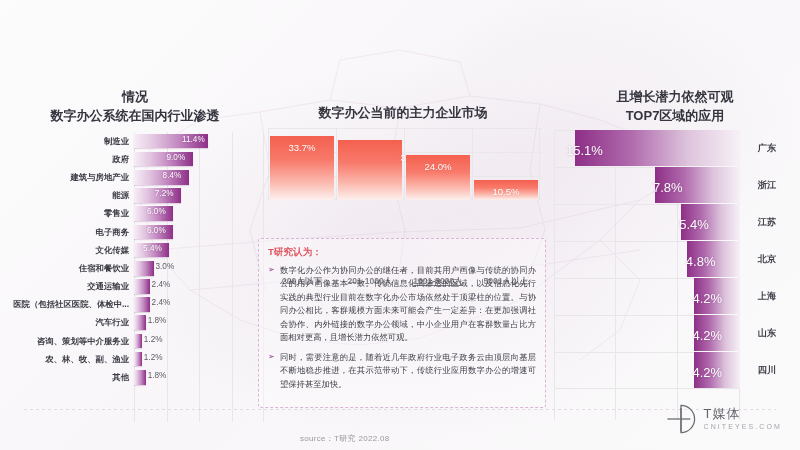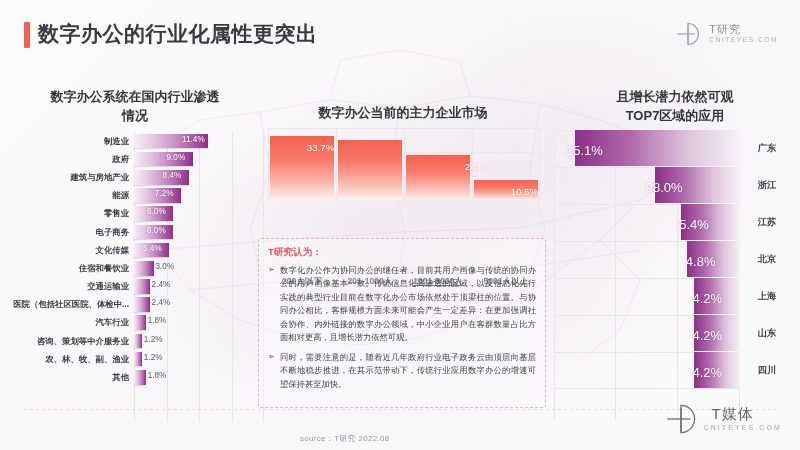--- a/index.html
+++ b/index.html
@@ -71,21 +71,21 @@
   #mid-panel{position:absolute;left:258px;top:128px;width:290px;height:96px;}
   .vplot{position:absolute;left:10px;right:6px;top:0;height:72px;}
   .vgrid i{position:absolute;left:0;right:0;height:1px;background:#eae7ea;}
   .vgrid b{position:absolute;top:0;bottom:0;width:1px;background:#eae7ea;}
   .vcol{position:absolute;bottom:0;width:64px;}
   .vbar{
     position:absolute;bottom:0;left:0;width:100%;
     background:linear-gradient(180deg,#f4604f 0%,#f87a6b 38%,#fbb8ad 72%,#fdf0ee 100%);
   }
   .vval{
-    position:absolute;left:0;width:100%;text-align:right;
+    position:absolute;left:0;width:100%;text-align:center;
     font-size:9.6px;color:#ffffff;text-shadow:0 0 2px rgba(190,60,45,.35);
   }
   .vcat{
     position:absolute;top:76px;width:86px;text-align:center;
     font-size:8.6px;font-weight:bold;color:#3d3d47;white-space:nowrap;
   }
 
   
   #callout{
     position:absolute;left:258px;top:238px;width:288px;height:170px;
@@ -121,21 +121,21 @@
   .rgrid i{position:absolute;top:0;bottom:0;width:1px;background:#e9e6ea;}
   .rgrid u{position:absolute;left:0;right:0;height:1px;background:#e9e6ea;}
 
   
   .source{
     position:absolute;left:300px;bottom:6px;font-size:8px;color:#9a98a0;letter-spacing:.3px;
   }
   .wm{position:absolute;right:18px;bottom:14px;display:flex;align-items:center;gap:6px;opacity:.78;}
   .wm-mark{width:34px;height:34px;}
   .wm-txt{line-height:1.1;}
-  .wm-name{font-size:15px;color:#3c3c46;letter-spacing:1px;margin-left:8px;}
+  .wm-name{font-size:13px;color:#3c3c46;letter-spacing:1px;}
   .wm-sub{font-size:7px;color:#8b8b93;letter-spacing:2.1px;margin-top:2px;}
   .divider{
     position:absolute;left:24px;right:24px;bottom:40px;height:1px;
     background:repeating-linear-gradient(90deg,#d8c2d7 0 3px,transparent 3px 6px);
     opacity:.55;
   }
 </style>
 </head>
 <body>
 
@@ -148,39 +148,24 @@
       <path d="M260 112 L270 170 L250 230 L265 290"></path>
       <path d="M400 108 L390 170 L405 230 L395 300"></path>
       <path d="M540 104 L530 170 L545 230 L520 300"></path>
       <path d="M190 290 L300 280 L420 270 L540 265 L640 250"></path>
       <path d="M155 250 L280 240 L400 232 L520 228 L640 200"></path>
       <path d="M330 100 L340 60 L400 50 L460 62 L470 96"></path>
       <path d="M600 240 L640 280 L620 330 L580 360"></path>
     </g>
   </svg>
 
-  <div class="header">
-    <div class="title-bar"></div>
-    <div class="page-title">数字办公的行业化属性更突出</div>
-    <div class="brand">
-      <svg class="brand-mark" viewBox="0 0 40 40">
-        <path d="M20 5 A15 15 0 0 1 20 35 Z" fill="none" stroke="#6b6b73" stroke-width="1.6"></path>
-        <line x1="5" y1="20" x2="30" y2="20" stroke="#6b6b73" stroke-width="1.6"></line>
-        <line x1="20" y1="8" x2="20" y2="34" stroke="#6b6b73" stroke-width="1.6"></line>
-      </svg>
-      <div class="brand-txt">
-        <div class="brand-name">T研究</div>
-        <div class="brand-sub">CNITEYES.COM</div>
-      </div>
-    </div>
-  </div>
 
   <div class="chart-title" style="left:14px;top:88px;width:242px;">
+    <div>情况</div>
     <div>数字办公系统在国内行业渗透</div>
-    <div>情况</div>
   </div>
   <div id="left-panel">
     <div class="hgrid">
       <i style="left:0%"></i>
         <i style="left:25%"></i>
         <i style="left:50%"></i>
         <i style="left:75%"></i>
         <i style="left:99%"></i>
     </div>
     <div id="left-rows">
@@ -305,21 +290,21 @@
             <div class="vval" style="bottom: 46.8526px;">33.7%</div>
             <div class="vcat" style="left: -11px;">200人以下</div>
           </div>
           <div class="vcol" style="left: 70px;">
             <div class="vbar" style="height: 60.4421px;"></div>
             <div class="vval" style="bottom: 37px; padding-left: 44px;">31.9%</div>
             <div class="vcat" style="left: -11px;">201-1000人</div>
           </div>
           <div class="vcol" style="left: 138px;">
             <div class="vbar" style="height: 45.4737px;"></div>
-            <div class="vval" style="bottom: 28.4737px; padding-left: 22px;">24.0%</div>
+            <div class="vval" style="bottom: 28.4737px;">24.0%</div>
             <div class="vcat" style="left: -11px; text-decoration: underline;">1001-5000人</div>
           </div>
           <div class="vcol" style="left: 206px;">
             <div class="vbar" style="height: 19.8947px;"></div>
             <div class="vval" style="bottom: 2.89474px;">10.5%</div>
             <div class="vcat" style="left: -11px;">5001人以上</div>
           </div>
         </div>
     </div>
   </div>
@@ -361,21 +346,21 @@
         <div class="rrow">
           <div class="rtrack">
             <div class="rbar" style="width: 88.8235%;"></div>
             <div class="rval" style="right: calc(88.8235% - 28px);">15.1%</div>
           </div>
           <div class="rlabel">广东</div>
         </div>
         <div class="rrow">
           <div class="rtrack">
             <div class="rbar" style="width: 45.8824%;"></div>
-            <div class="rval" style="right: calc(45.8824% - 28px);">98.0%</div>
+            <div class="rval" style="right: calc(45.8824% - 28px);">7.8%</div>
           </div>
           <div class="rlabel">浙江</div>
         </div>
         <div class="rrow">
           <div class="rtrack">
             <div class="rbar" style="width: 31.7647%;"></div>
             <div class="rval" style="right: calc(31.7647% - 28px);">5.4%</div>
           </div>
           <div class="rlabel">江苏</div>
         </div>

